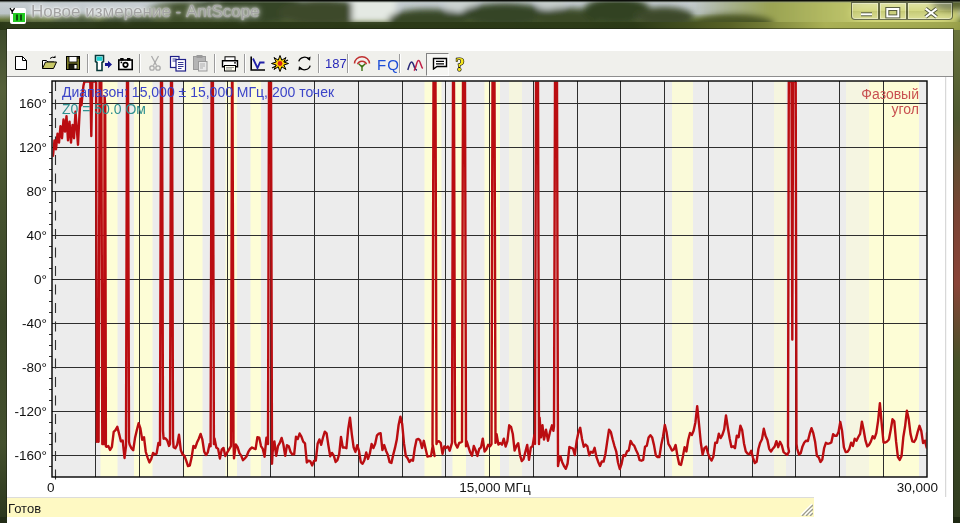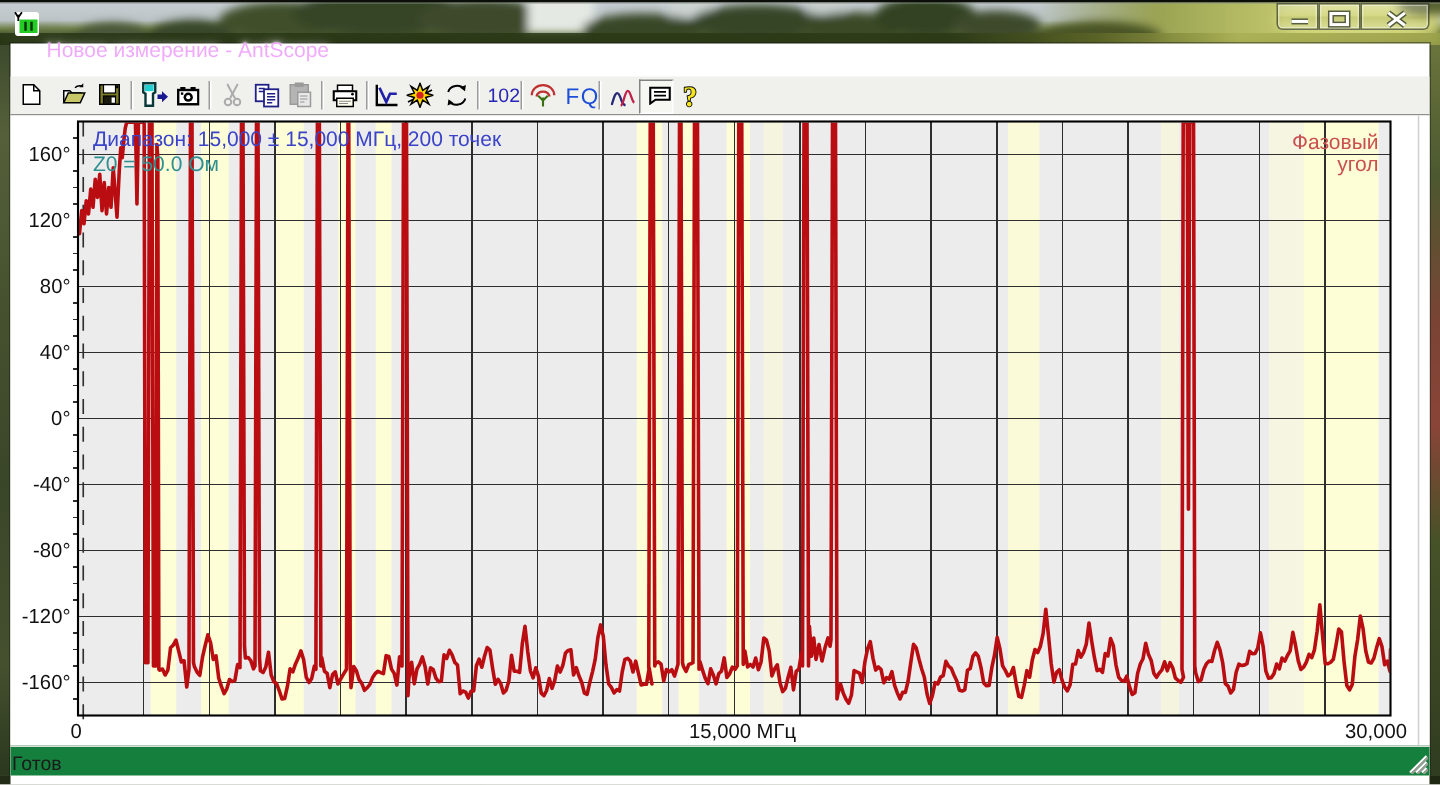--- a/index.html
+++ b/index.html
@@ -9,26 +9,26 @@
 #botb{position:absolute;left:0;top:517px}
 #client{position:absolute;left:7px;top:29px;width:946px;height:488px;background:#fff;box-shadow:0 0 0 1px rgba(20,25,15,.45)}
 #menubar{position:absolute;left:0;top:0;width:946px;height:22px;background:linear-gradient(#f7f7f6,#ebebe9 60%,#e3e3e1);border-bottom:1px solid #d6d6d4}
 .mi{position:absolute;top:4.5px;font-size:12.5px;letter-spacing:-0.15px;color:#1e1e1e}
 #toolbar{position:absolute;left:0;top:22px;width:946px;height:26px;background:#f0f0ec;border-bottom:1px solid #8e8e8e}
 #toolbar .ic{position:absolute;z-index:3}
 .sep{position:absolute;top:3px;width:2px;height:19px;border-left:1px solid #9c9c9c;border-right:1px solid #fff}
 .ttext{position:absolute;top:5px;font-size:13px}
 #pressbtn{position:absolute;left:419px;top:2px;width:23px;height:23px;background:#f6f6f3;border:1px solid;border-color:#828282 #fdfdfd #fdfdfd #828282;z-index:1}
 #chartwrap{position:absolute;left:0;top:48px;width:946px;height:506px;background:#fff}
-#statusbar{position:absolute;left:0;top:468px;width:946px;height:20px;background:#15803d;border-top:1px solid #dcdcda}
+#statusbar{position:absolute;left:0;top:468px;width:807px;height:20px;background:#fef9c3;border-top:1px solid #dcdcda}
 #statusbar span{position:absolute;left:1px;top:2.5px;font-size:13px;color:#1a1a1a}
 #grip{position:absolute;right:1px;bottom:1px}
 #titlebar{position:absolute;left:0;top:0;width:960px;height:30px}
 #wicon{position:absolute;left:9px;top:7px}
-#wtitle{position:absolute;left:31px;top:25px;font-size:14px;color:#f0abfc;text-shadow:0 0 2px #fff,0 0 5px rgba(255,255,255,.95),0 0 9px rgba(255,255,255,.65)}
+#wtitle{position:absolute;left:31px;top:2px;font-size:17px;color:#a3a3a3;text-shadow:0 0 2px #fff,0 0 5px rgba(255,255,255,.95),0 0 9px rgba(255,255,255,.65)}
 .wbtn{position:absolute;top:1.6px;height:18px;border:1px solid rgba(25,32,20,.6);background:linear-gradient(rgba(255,255,255,.32),rgba(255,255,255,.07) 48%,rgba(100,110,70,.10) 52%,rgba(255,255,255,.20));box-shadow:inset 0 0 0 1px rgba(255,255,255,.38)}
 #bmin{left:851px;width:28px;border-bottom-left-radius:4px}
 #bmax{left:879px;width:28px}
 #bclose{left:907px;width:46px;border-bottom-right-radius:4px}
 #btng{position:absolute;left:845px;top:0}
 </style></head><body>
 <div id="stage">
 <svg id="titlebg" width="960" height="30" xmlns="http://www.w3.org/2000/svg">
 <defs>
         <filter id="b" x="-20%" y="-60%" width="140%" height="220%">
@@ -218,21 +218,21 @@
           <path d="M6.8 15.5 C8.8 15 9.5 5.5 11.5 5.5 C13.5 5.5 13.8 12 15.8 13.5" fill="none" stroke="#C02048" stroke-width="1.5"></path>
         </svg>
         <svg class="ic" style="left:424px;top:6px" width="17" height="13" viewBox="0 0 17 13">
           <path d="M2.5 12 V1.5 H15.5 V9.5 H6 L2.5 12 Z" fill="#fff" stroke="#000" stroke-width="1.4"></path>
           <path d="M5 4.3 H13 M5 6.8 H13" stroke="#000" stroke-width="1.2"></path>
         </svg>
         <svg class="ic" style="left:446px;top:3px" width="14" height="19" viewBox="0 0 14 19">
           <text x="7" y="16.5" text-anchor="middle" style="font:bold 19px &quot;Liberation Serif&quot;,serif" fill="#F5E51E" stroke="#000" stroke-width="1.2" paint-order="stroke">?</text>
         </svg>
 <div id="pressbtn"></div>
-<div class="ttext" style="left:318px;color:#2828B8">102</div>
+<div class="ttext" style="left:318px;color:#2828B8">187</div>
 <div class="ttext" style="left:370px;color:#1d4ed8;font-size:15px;letter-spacing:1px">FQ</div>
 </div>
   <div id="chartwrap"><svg id="chart" width="946" height="420" viewBox="7 77 946 420" xmlns="http://www.w3.org/2000/svg">
 <style>.g{stroke:#2E2E2E;stroke-width:1;shape-rendering:crispEdges}.ax{font:13.5px "Liberation Sans",sans-serif;fill:#111}</style>
 <rect x="7" y="77" width="946" height="420" fill="#fff"></rect>
 <rect x="52" y="81" width="875" height="396" fill="#ECECEC"></rect>
 <rect x="100.5" y="81.5" width="17.0" height="395" fill="#FDFDD6" opacity="1"></rect>
           <rect x="134" y="81.5" width="18.5" height="395" fill="#FDFDD6" opacity="1"></rect>
           <rect x="183.5" y="81.5" width="19.0" height="395" fill="#FDFDD6" opacity="1"></rect>
           <rect x="225.5" y="81.5" width="11.5" height="395" fill="#FDFDD6" opacity="1"></rect>

